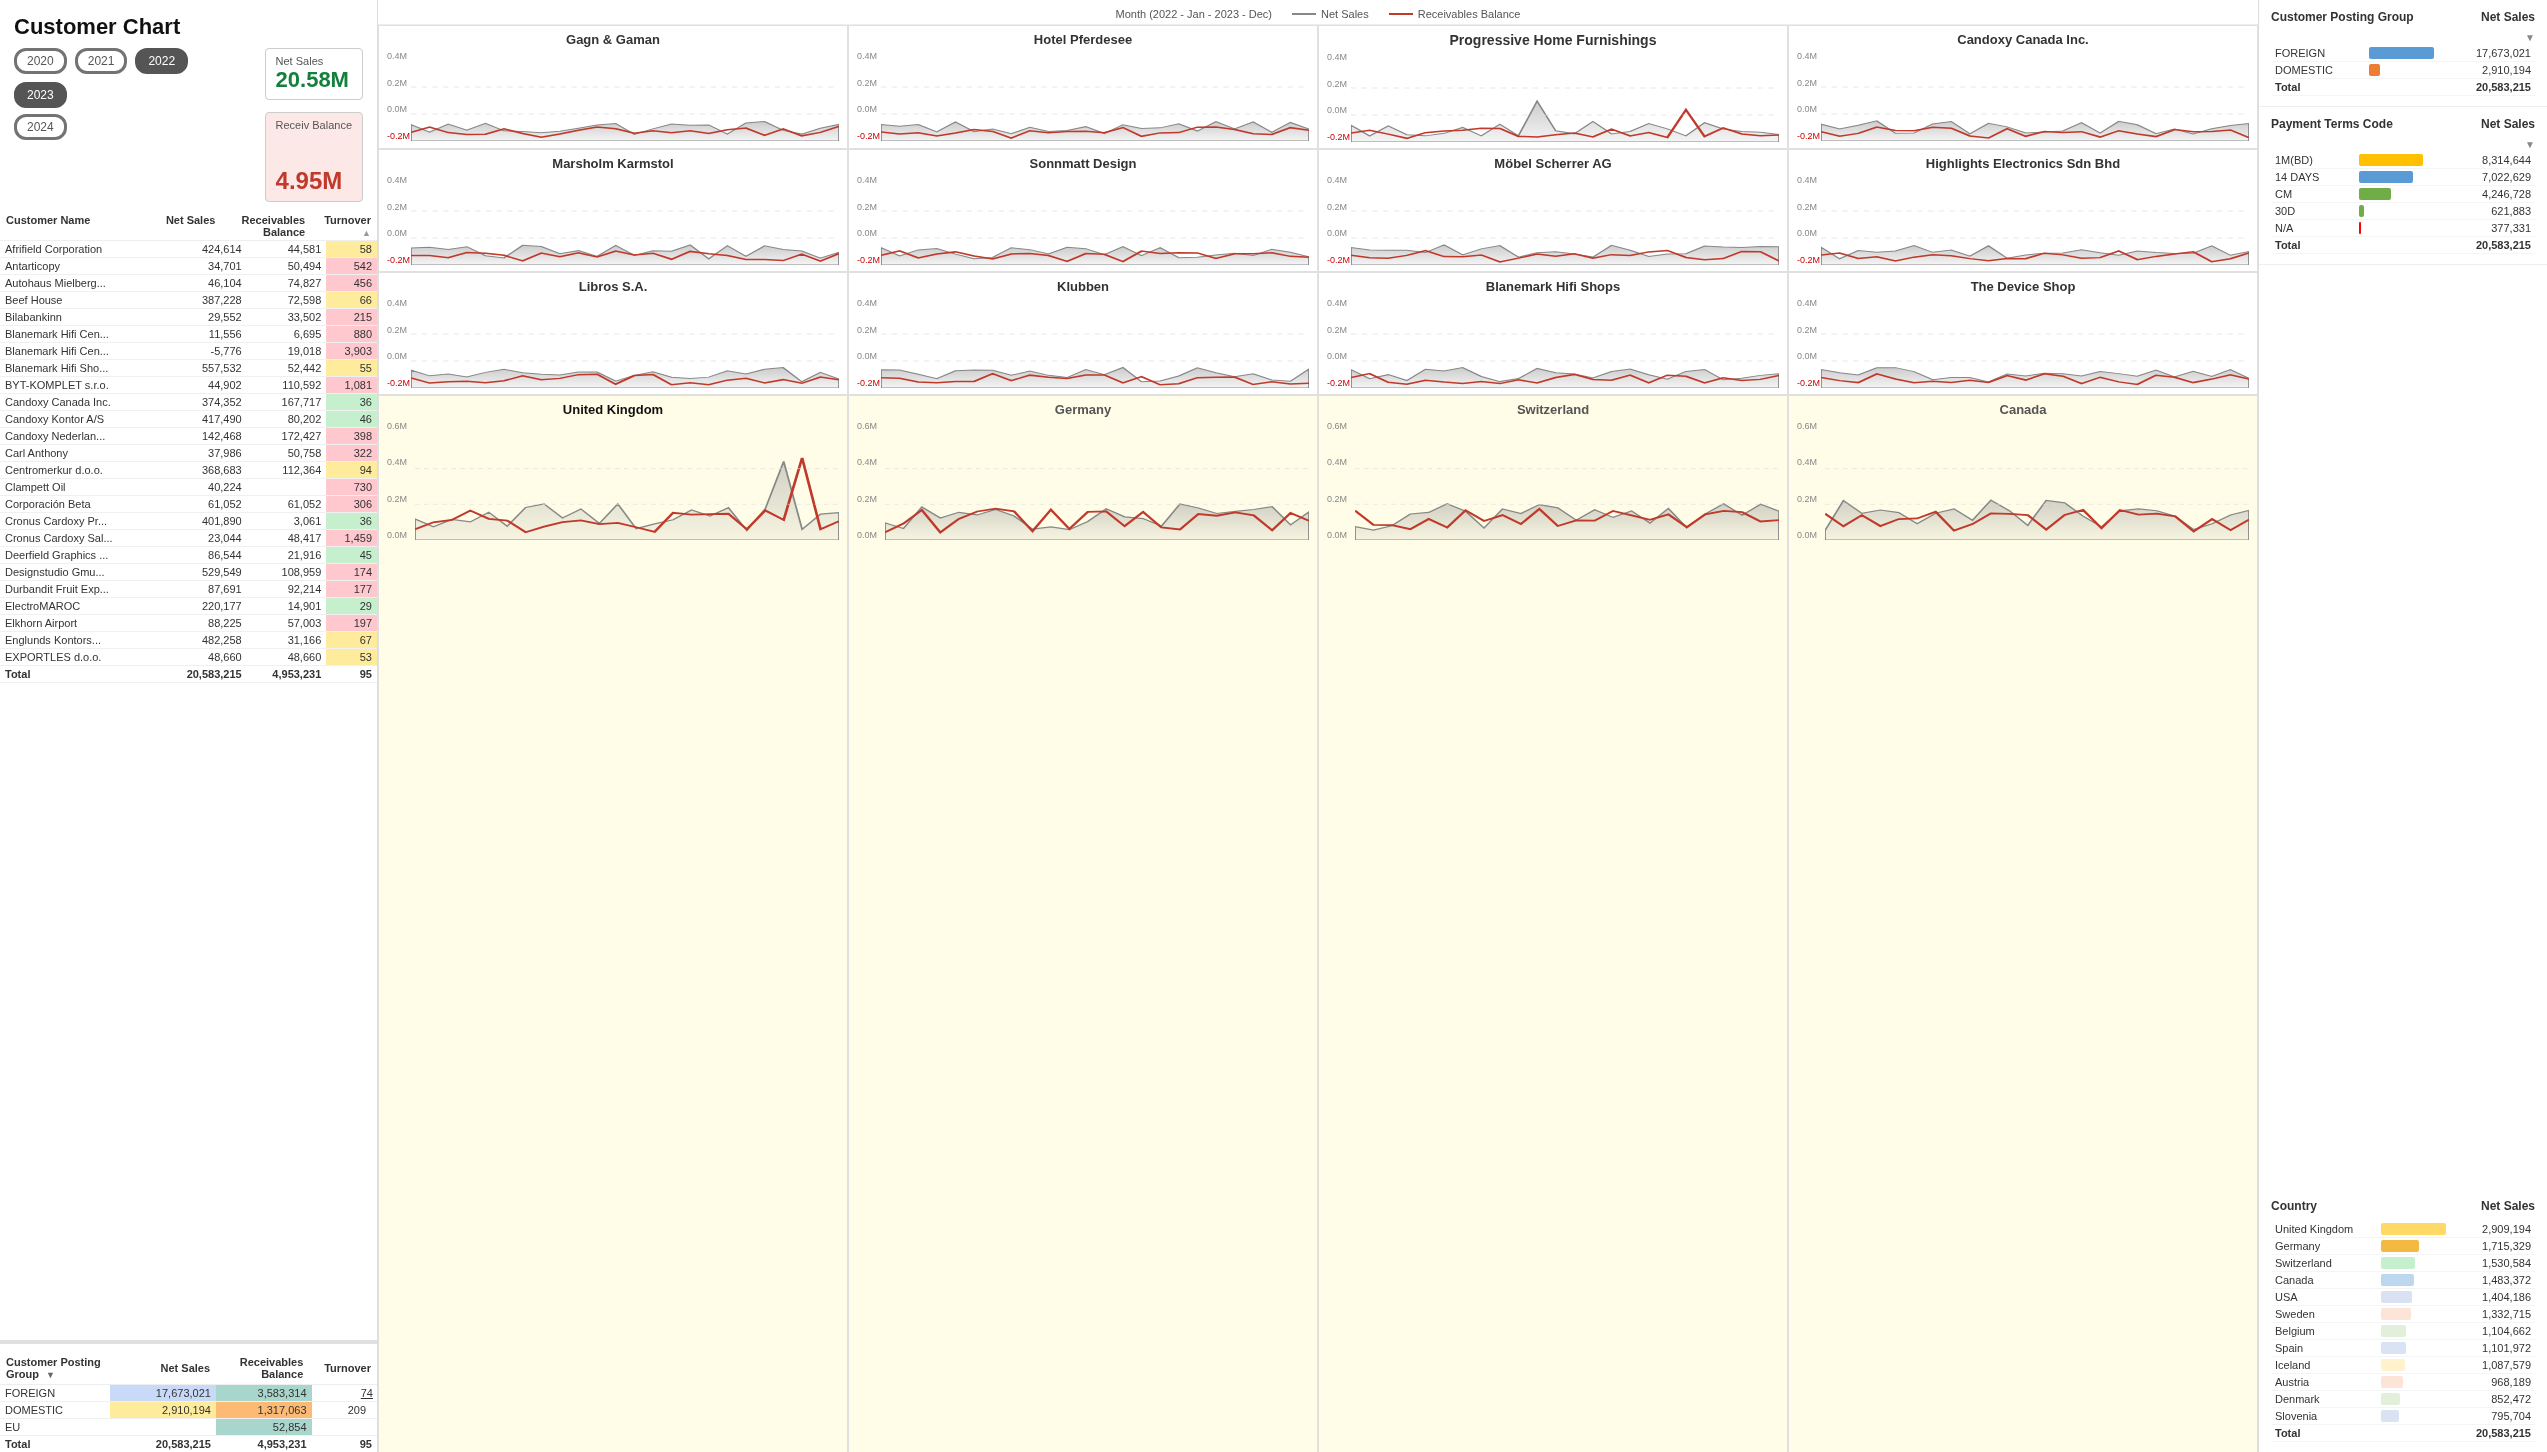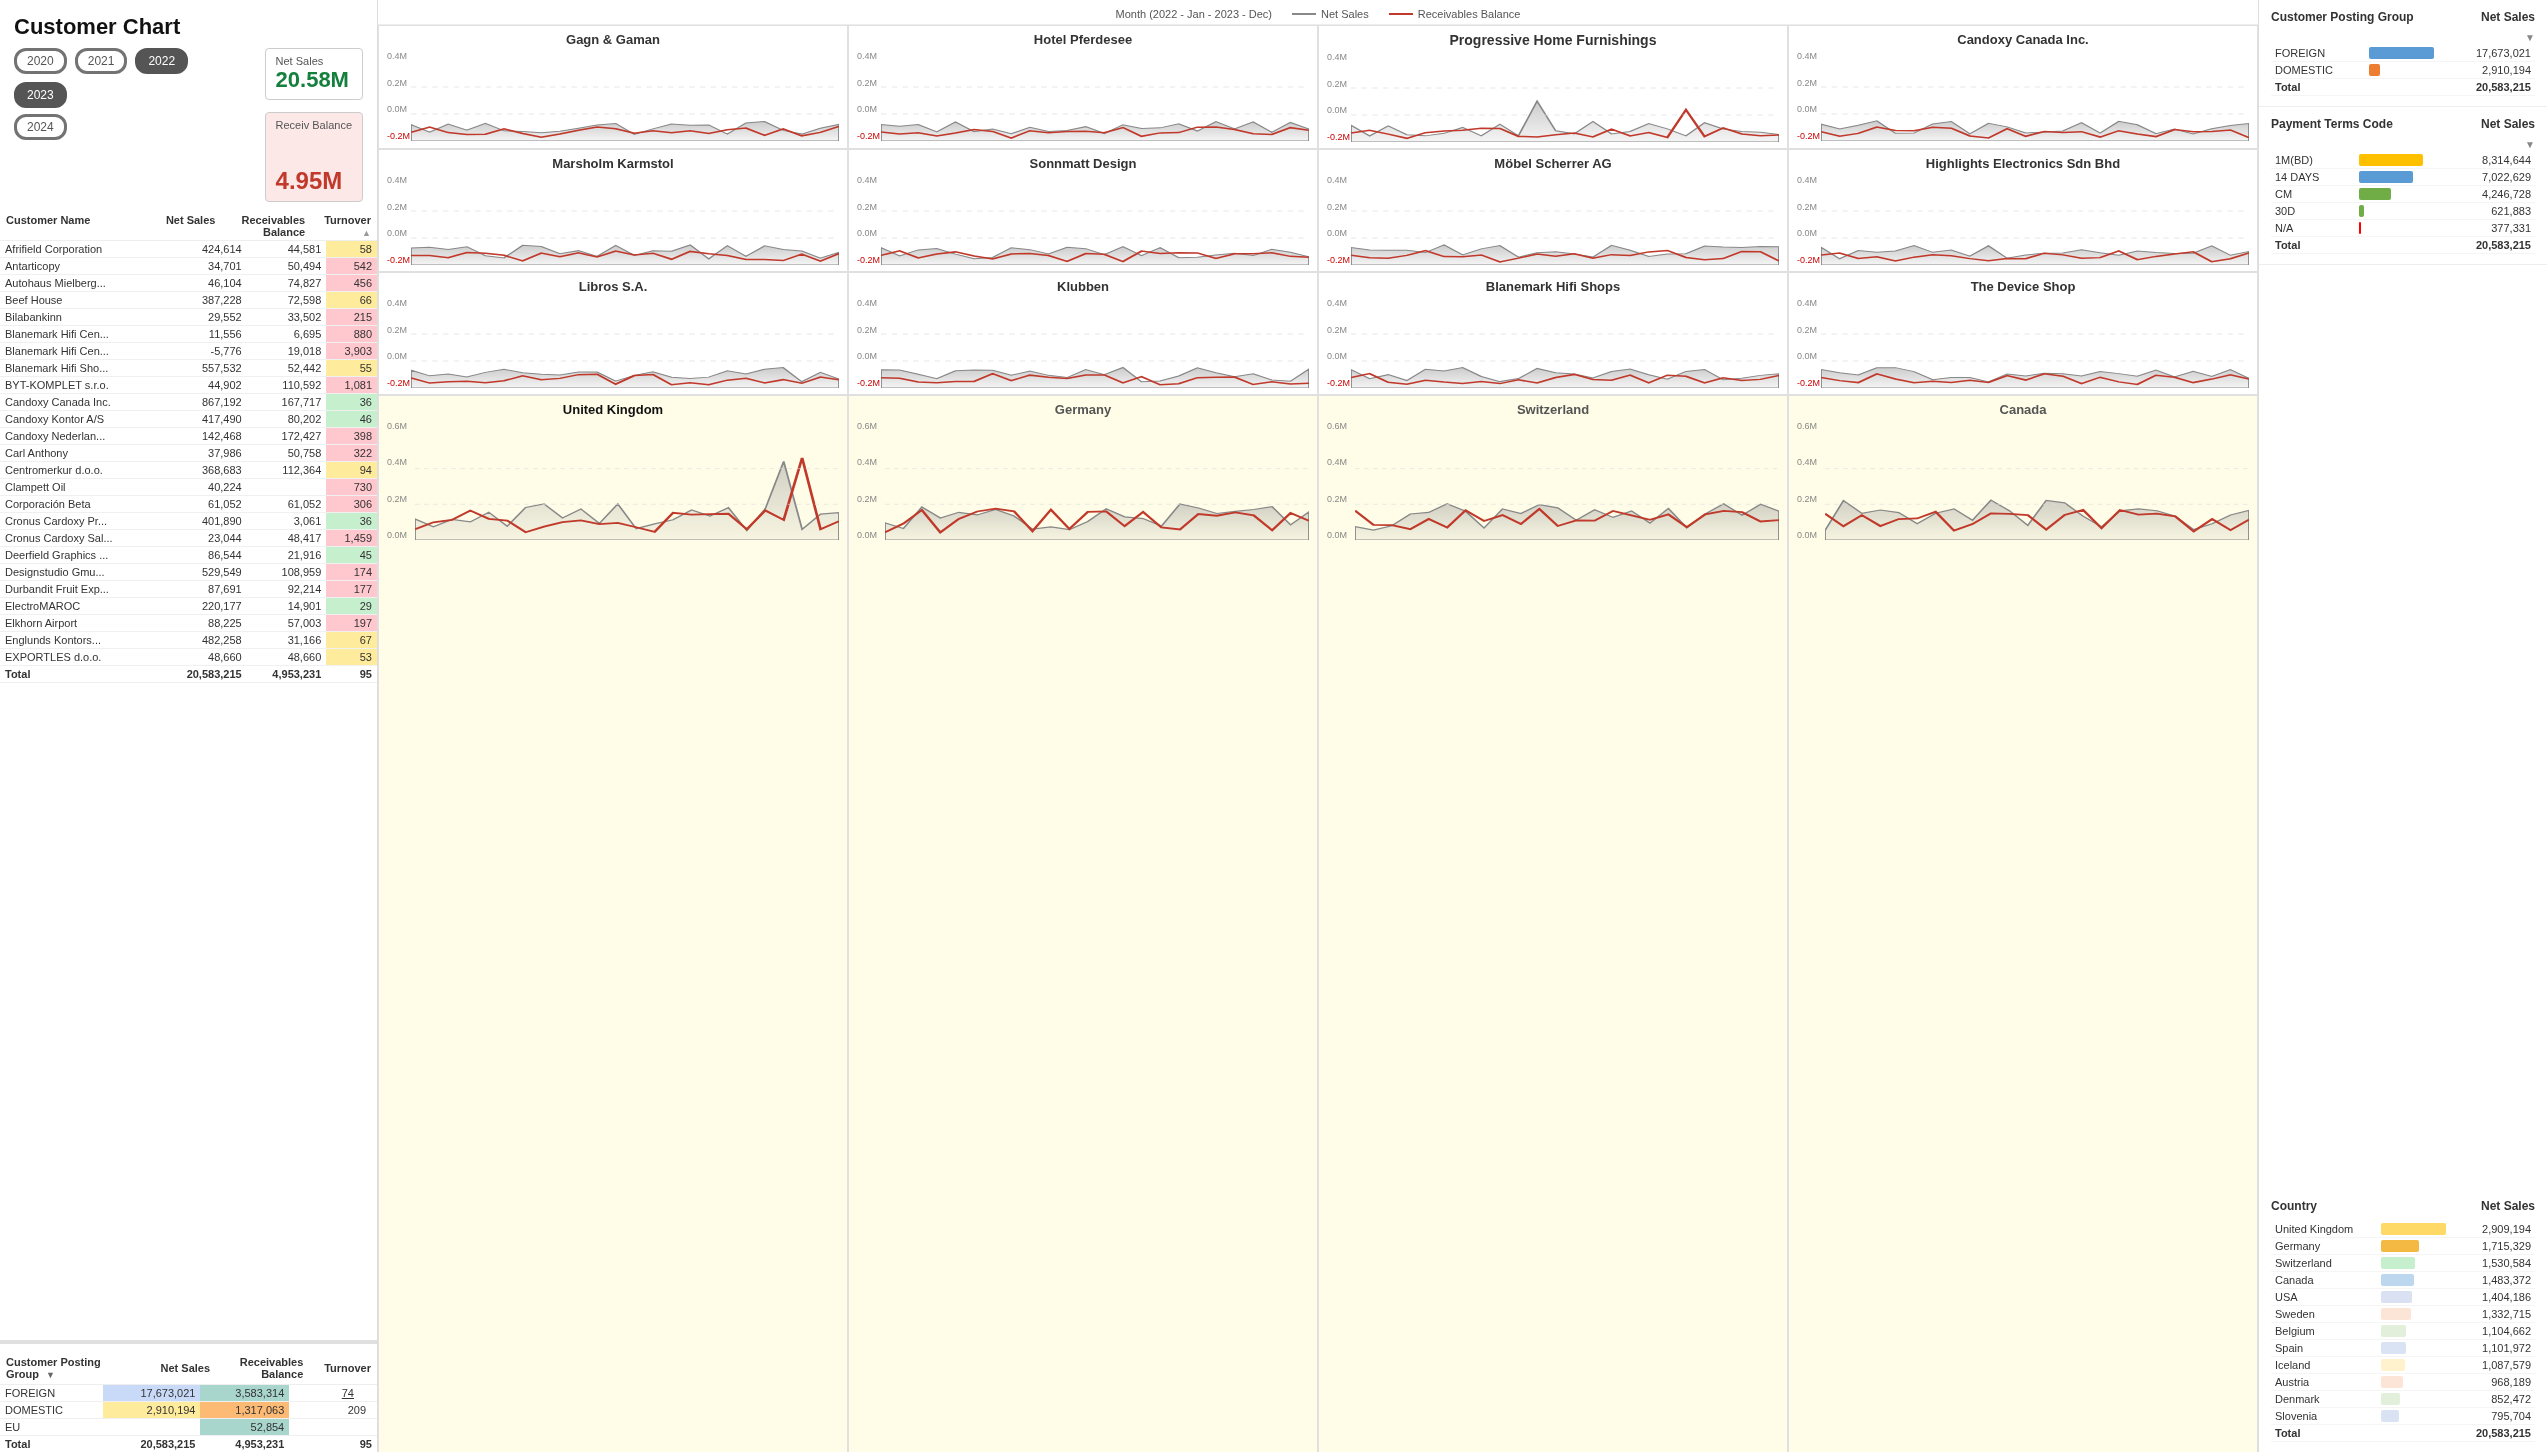--- a/index.html
+++ b/index.html
@@ -178,21 +178,21 @@
     <td class="right" style="background:#ffeb9c">55</td>
   </tr>
               <tr>
     <td style="max-width:119px;overflow:hidden;text-overflow:ellipsis;white-space:nowrap;">BYT-KOMPLET s.r.o.</td>
     <td class="right">44,902</td>
     <td class="right">110,592</td>
     <td class="right" style="background:#ffc7ce">1,081</td>
   </tr>
               <tr>
     <td style="max-width:119px;overflow:hidden;text-overflow:ellipsis;white-space:nowrap;">Candoxy Canada Inc.</td>
-    <td class="right">867,192</td>
+    <td class="right">374,352</td>
     <td class="right">167,717</td>
     <td class="right" style="background:#c6efce">36</td>
   </tr>
               <tr>
     <td style="max-width:119px;overflow:hidden;text-overflow:ellipsis;white-space:nowrap;">Candoxy Kontor A/S</td>
     <td class="right">417,490</td>
     <td class="right">80,202</td>
     <td class="right" style="background:#c6efce">46</td>
   </tr>
               <tr>
@@ -298,21 +298,21 @@
         <span style="flex:1; text-align:right;">Net Sales</span>
         <span style="flex:1; text-align:right;">Receivables Balance</span>
         <span style="flex:0.7; text-align:right;">Turnover</span>
       </div>
       <table class="posting-data-table">
         <tbody id="posting-tbody">
         <tr>
     <td style="padding:2px 5px;">FOREIGN</td>
     <td class="right" style="padding:2px 5px;background:#c9daf8">17,673,021</td>
     <td class="right" style="padding:2px 5px;background:#a8d5cc">3,583,314</td>
-    <td class="right" style="padding:2px 23px;text-decoration:underline;">74</td>
+    <td class="right" style="padding:2px 4px;text-decoration:underline;">74</td>
   </tr>
             <tr>
     <td style="padding:2px 5px;">DOMESTIC</td>
     <td class="right" style="padding:2px 5px;background:#ffeb9c">2,910,194</td>
     <td class="right" style="padding:2px 5px;background:#fdba74">1,317,063</td>
     <td class="right" style="padding:2px 11px;">209</td>
   </tr>
             <tr>
     <td style="padding:2px 5px;">EU</td>
     <td class="right" style="padding:2px 5px;background:"></td>

